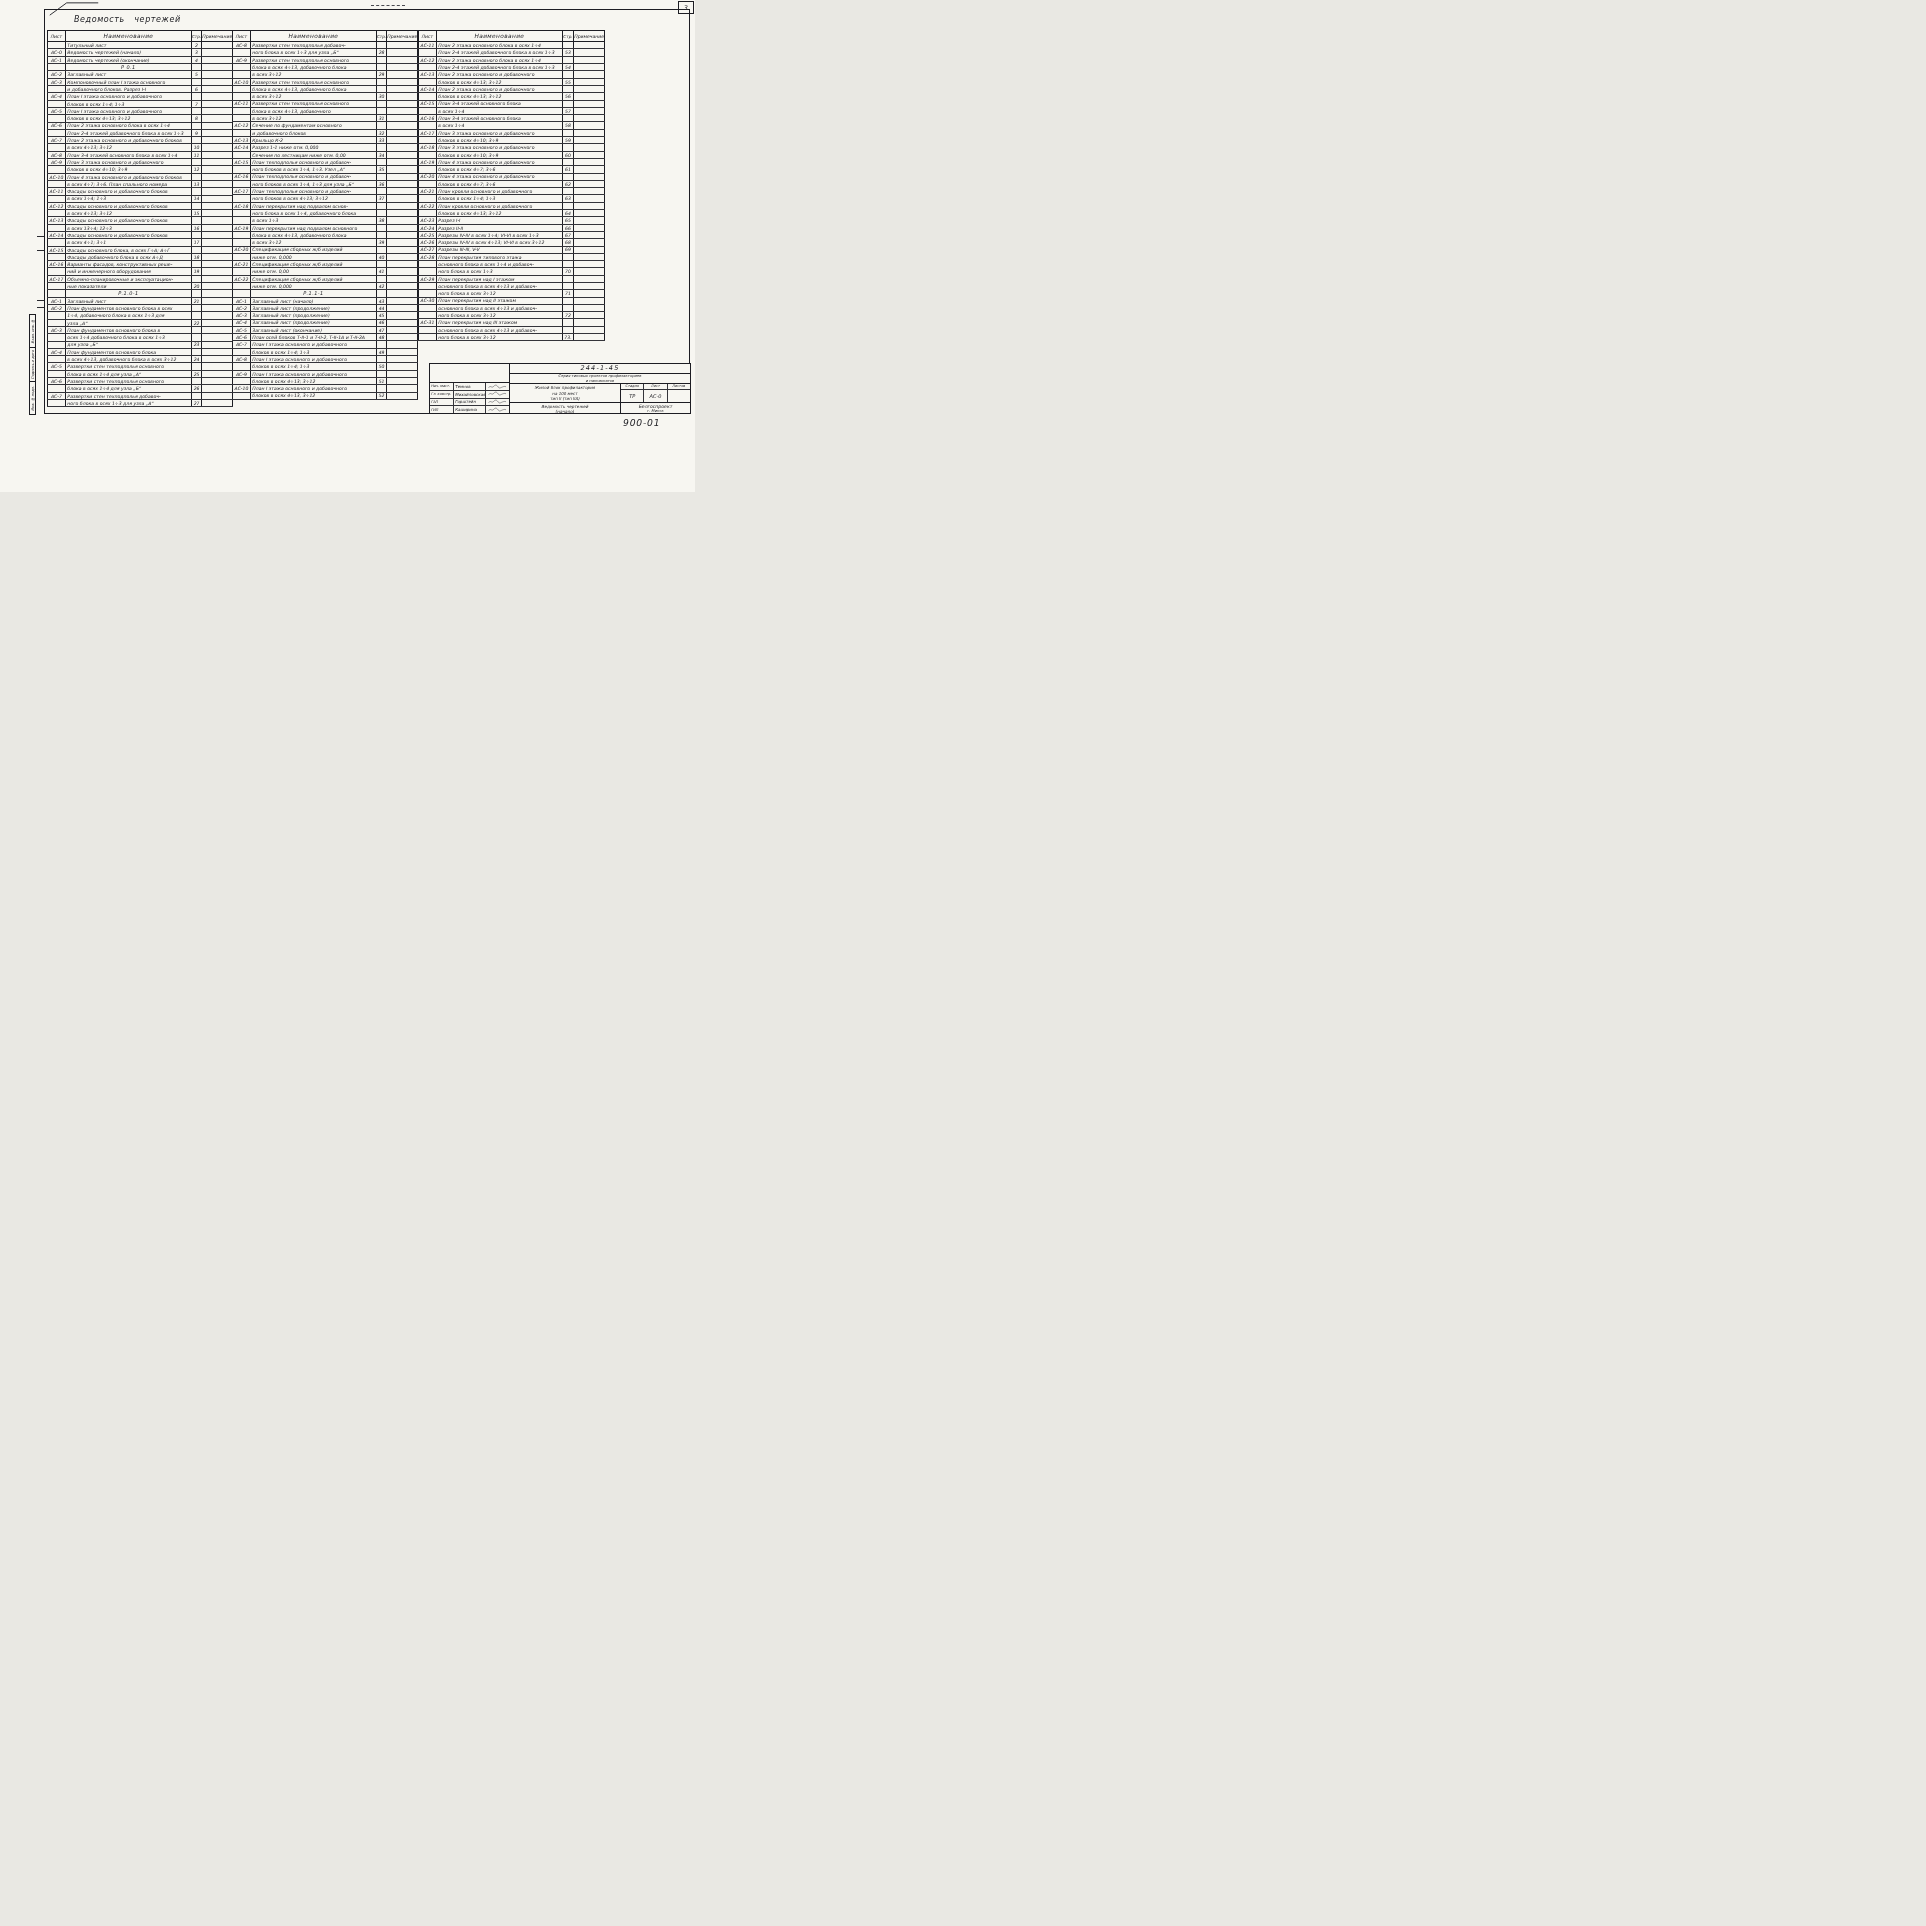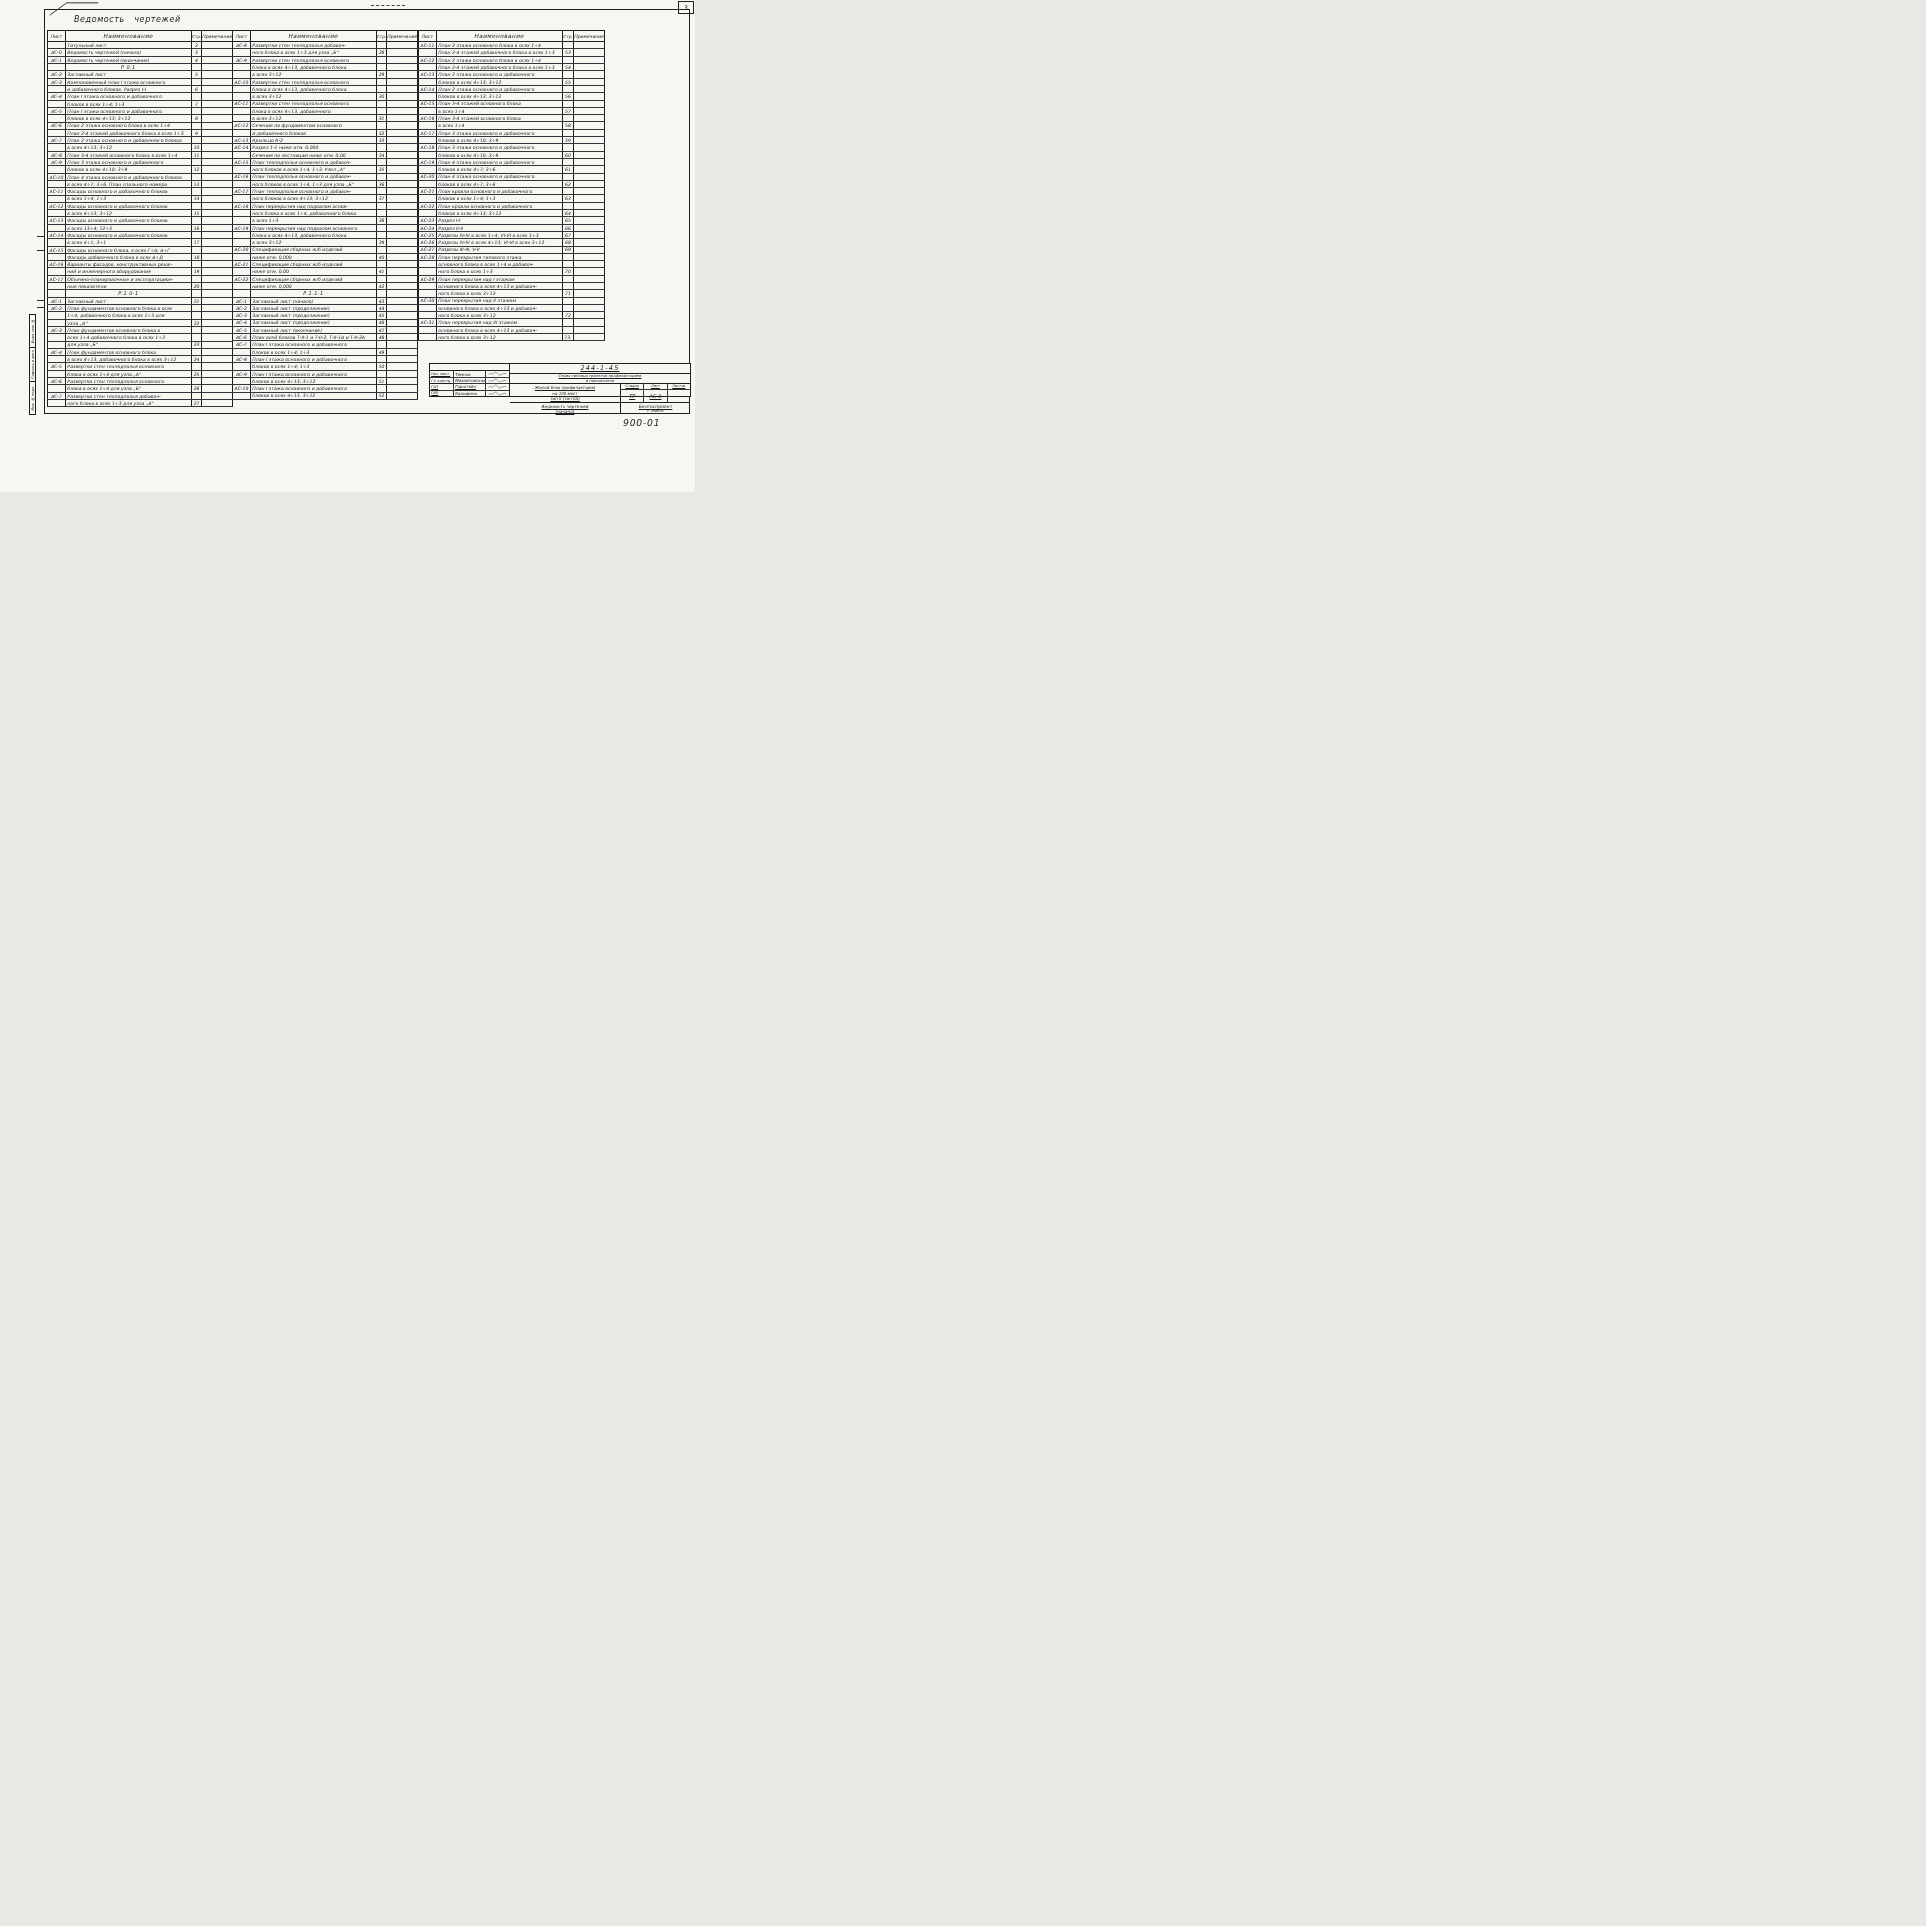--- a/index.html
+++ b/index.html
@@ -57,22 +57,22 @@
   .side-cell:last-child { border-bottom:none; }
   .side-cell span { writing-mode:vertical-rl; transform:rotate(180deg);
                     font-size:3.5px; white-space:nowrap; }
 
   .tick { position:absolute; left:37px; width:7.3px; border-top:0.8px solid #2a2a30; }
   .corner-mark { position:absolute; left:49px; top:2.3px; width:50px; height:14px; }
   .dash-mark { position:absolute; left:371px; top:4.6px; width:34px; border-top:0.8px dashed #4a4a50; }
 
   
   .stamp {
-    position:absolute; left:429px; top:363px; width:262px; height:34px;
-    border:1px solid #1d1d23; display:flex; background:#f7f6f1;text-decoration:underline;
+    position:absolute; left:429px; top:363px; width:262px; height:51px;
+    border:1px solid #1d1d23; display:flex; background:#f7f6f1;
   }
   .stamp-a { width:80px; border-right:0.8px solid #1d1d23; display:flex; flex-direction:column; }
   .stamp-a-empty { height:19px; border-bottom:0.8px solid #1d1d23; }
   .staff-row { flex:1; display:flex; border-bottom:0.4px solid #34343a; align-items:stretch; }
   .staff-row:last-child { border-bottom:none; }
   .staff-role { width:24px; border-right:0.4px solid #34343a; font-size:3.5px;
                 display:flex; align-items:center; padding-left:1.2px; }
   .staff-name { width:32px; border-right:0.4px solid #34343a; font-size:4px;
                 display:flex; align-items:center; padding-left:1.2px; overflow:hidden; white-space:nowrap; }
   .staff-sig { flex:1; display:flex; align-items:center; justify-content:center; }

